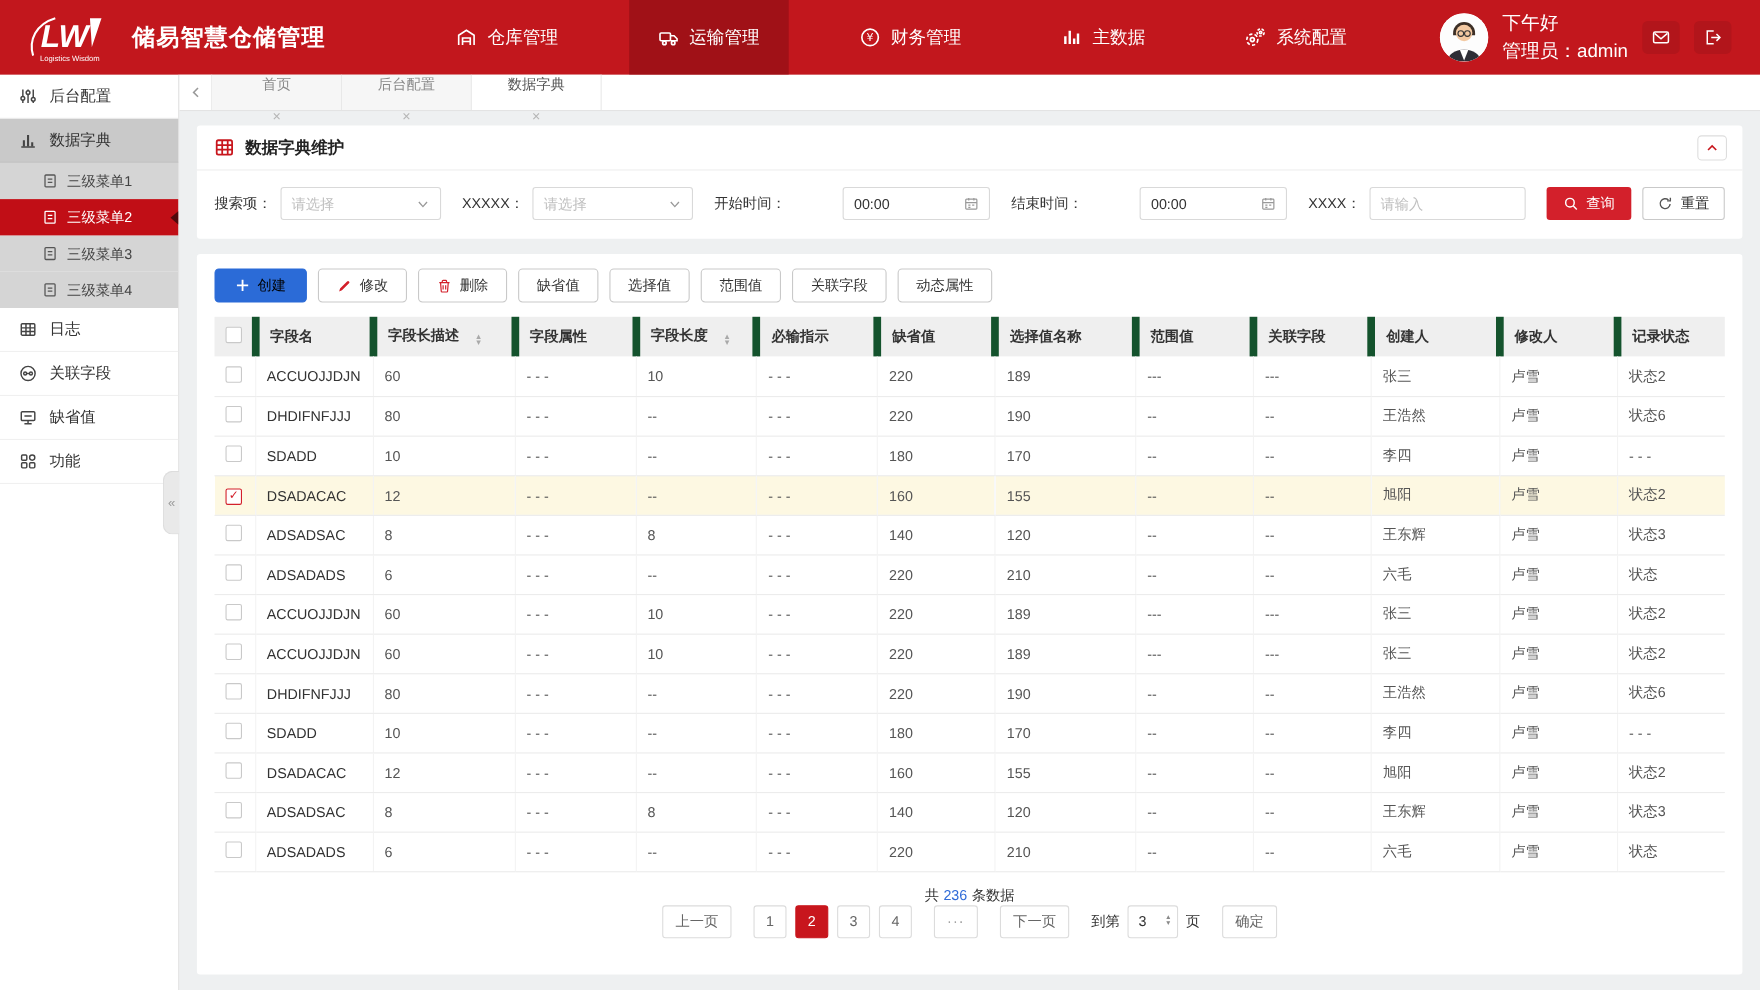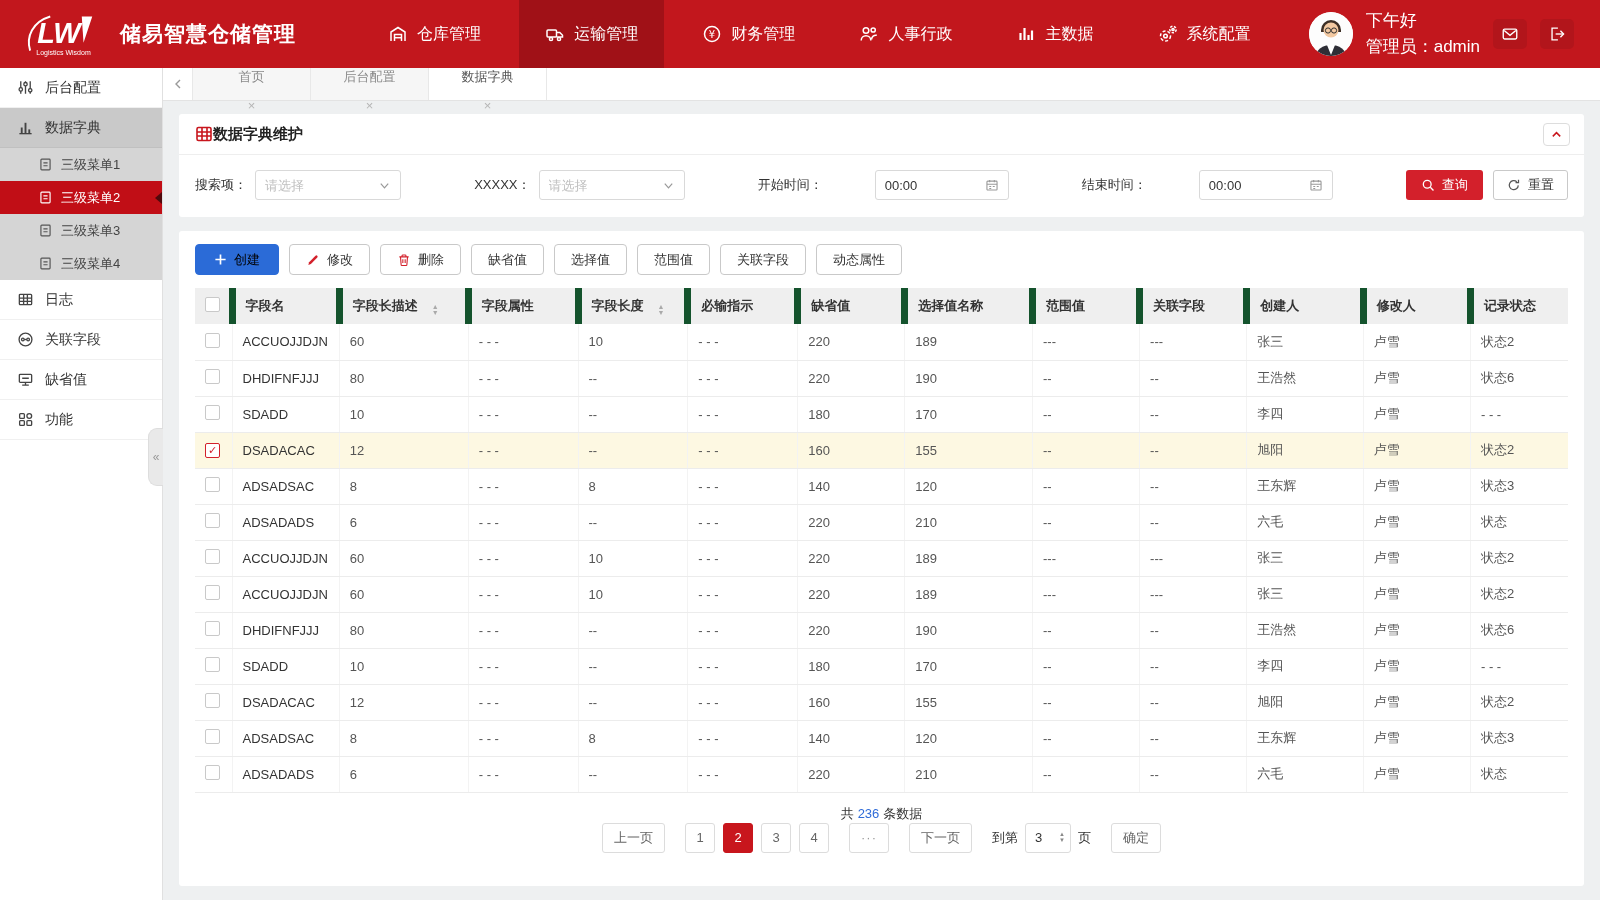--- a/index.html
+++ b/index.html
@@ -39,21 +39,21 @@
   .tabbar { height:33px; background:#fff; display:flex; align-items:stretch; border-bottom:1px solid #e3e3e3; flex:none; }
   .tab-scroll { width:30px; display:flex; align-items:center; justify-content:center; border-right:1px solid #e8e8e8; background:#fff; border-top:none; border-left:none; border-bottom:none; cursor:pointer; color:#999; }
   .tab { display:flex; align-items:center; justify-content:space-between; gap:12px; padding:0 16px; min-width:118px; font-size:13px; color:#8a8a8a; border-right:1px solid #e8e8e8; background:#f6f6f6; cursor:pointer;flex-direction:column; }
   .tab.active { background:#fff; color:#555; }
   .tab-x { color:#b5b5b5; font-size:13px; }
 
   
   .content { flex:1; padding:13px 16px 14px; display:flex; flex-direction:column; gap:14px; overflow:hidden; }
   .panel { background:#fff; border-radius:3px; }
 
-  .title-row { height:41px; display:flex; align-items:center; padding:0 16px; border-bottom:1px solid #eee; position:relative; }
+  .title-row { height:41px; display:flex; align-items:center; gap:10px; padding:0 16px; border-bottom:1px solid #eee; position:relative; }
   .title-row h1 { font-size:15px; font-weight:bold; color:#222; }
   .collapse-btn { position:absolute; right:14px; top:9px; width:27px; height:23px; border:1px solid #ddd; border-radius:4px; background:#fff; display:flex; align-items:center; justify-content:center; cursor:pointer; }
 
   .filters { display:flex; align-items:center; justify-content:space-between; padding:15px 16px 17px; }
   .fgroup { display:flex; align-items:center; gap:8px; font-size:13px; color:#333; white-space:nowrap; }
   .control { height:30px; border:1px solid #d9d9d9; border-radius:3px; display:flex; align-items:center; gap:6px; padding:0 9px; background:#fff; }
   .control input { border:none; outline:none; flex:1; min-width:0; font-size:13px; color:#333; font-family:inherit; background:transparent; }
   .control input::placeholder { color:#bfbfbf; }
   .w-select { width:146px; } .w-time { width:134px;margin-left:44px; } .w-text { width:142px; }
   .fbtns { display:flex; gap:10px; }
@@ -127,31 +127,20 @@
       <span>运输管理</span>
     </div>
     <div class="nav-item">
       <span>
         <svg width="20" height="20" viewBox="0 0 20 20" fill="none" stroke="#fff" stroke-width="1.5">
           <circle cx="10" cy="10" r="7.5"></circle>
             <text x="10" y="13.5" font-size="10" fill="#fff" stroke="none" text-anchor="middle" font-family="'DejaVu Sans',sans-serif">¥</text>
         </svg>
       </span>
       <span>财务管理</span>
-    </div>
-    <div class="nav-item">
-      <span>
-        <svg width="20" height="20" viewBox="0 0 20 20" fill="none" stroke="#fff" stroke-width="1.5">
-          <circle cx="7" cy="6.5" r="2.8"></circle>
-            <path d="M2.2 16.5 a4.8 4.8 0 0 1 9.6 0"></path>
-          <circle cx="14.2" cy="6" r="2.1"></circle>
-            <path d="M12.6 15.5 a4.2 4.2 0 0 1 5.2 -4.2"></path>
-        </svg>
-      </span>
-      <span>人事行政</span>
     </div>
     <div class="nav-item">
       <span>
         <svg width="20" height="20" viewBox="0 0 20 20" fill="none" stroke="#fff" stroke-width="2.2">
           <path d="M4.5 16 V9"></path>
             <path d="M8.5 16 V4"></path>
             <path d="M12.5 16 V11"></path>
             <path d="M16 16 V6.5"></path>
         </svg>
       </span>
@@ -393,20 +382,26 @@
             <div class="control w-time">
               <input type="text" value="00:00" style="">
               <span>
                 <svg width="14" height="14" viewBox="0 0 18 18" fill="none" stroke="#999" stroke-width="1.4">
                   <rect x="2.5" y="4" width="13" height="11.5" rx="1"></rect>
                     <path d="M2.5 8 H15.5 M6 2.5 V5.5 M12 2.5 V5.5 M5.5 11 H8 M10 11 H12.5 M5.5 13.5 H8"></path>
                 </svg>
               </span>
             </div>
           </div>
+          <div class="fgroup">
+            <span>XXXX：</span>
+            <div class="control w-text">
+              <input type="text" placeholder="请输入" style="">
+            </div>
+          </div>
           <div class="fbtns">
             <button class="btn-query">
               <span>
                 <svg width="14" height="14" viewBox="0 0 18 18" fill="none" stroke="#fff" stroke-width="1.7">
                     <circle cx="8" cy="8" r="5"></circle>
                     <path d="M12 12 L16 16"></path>
                   </svg>
               </span>
               <span>查询</span>
             </button>

